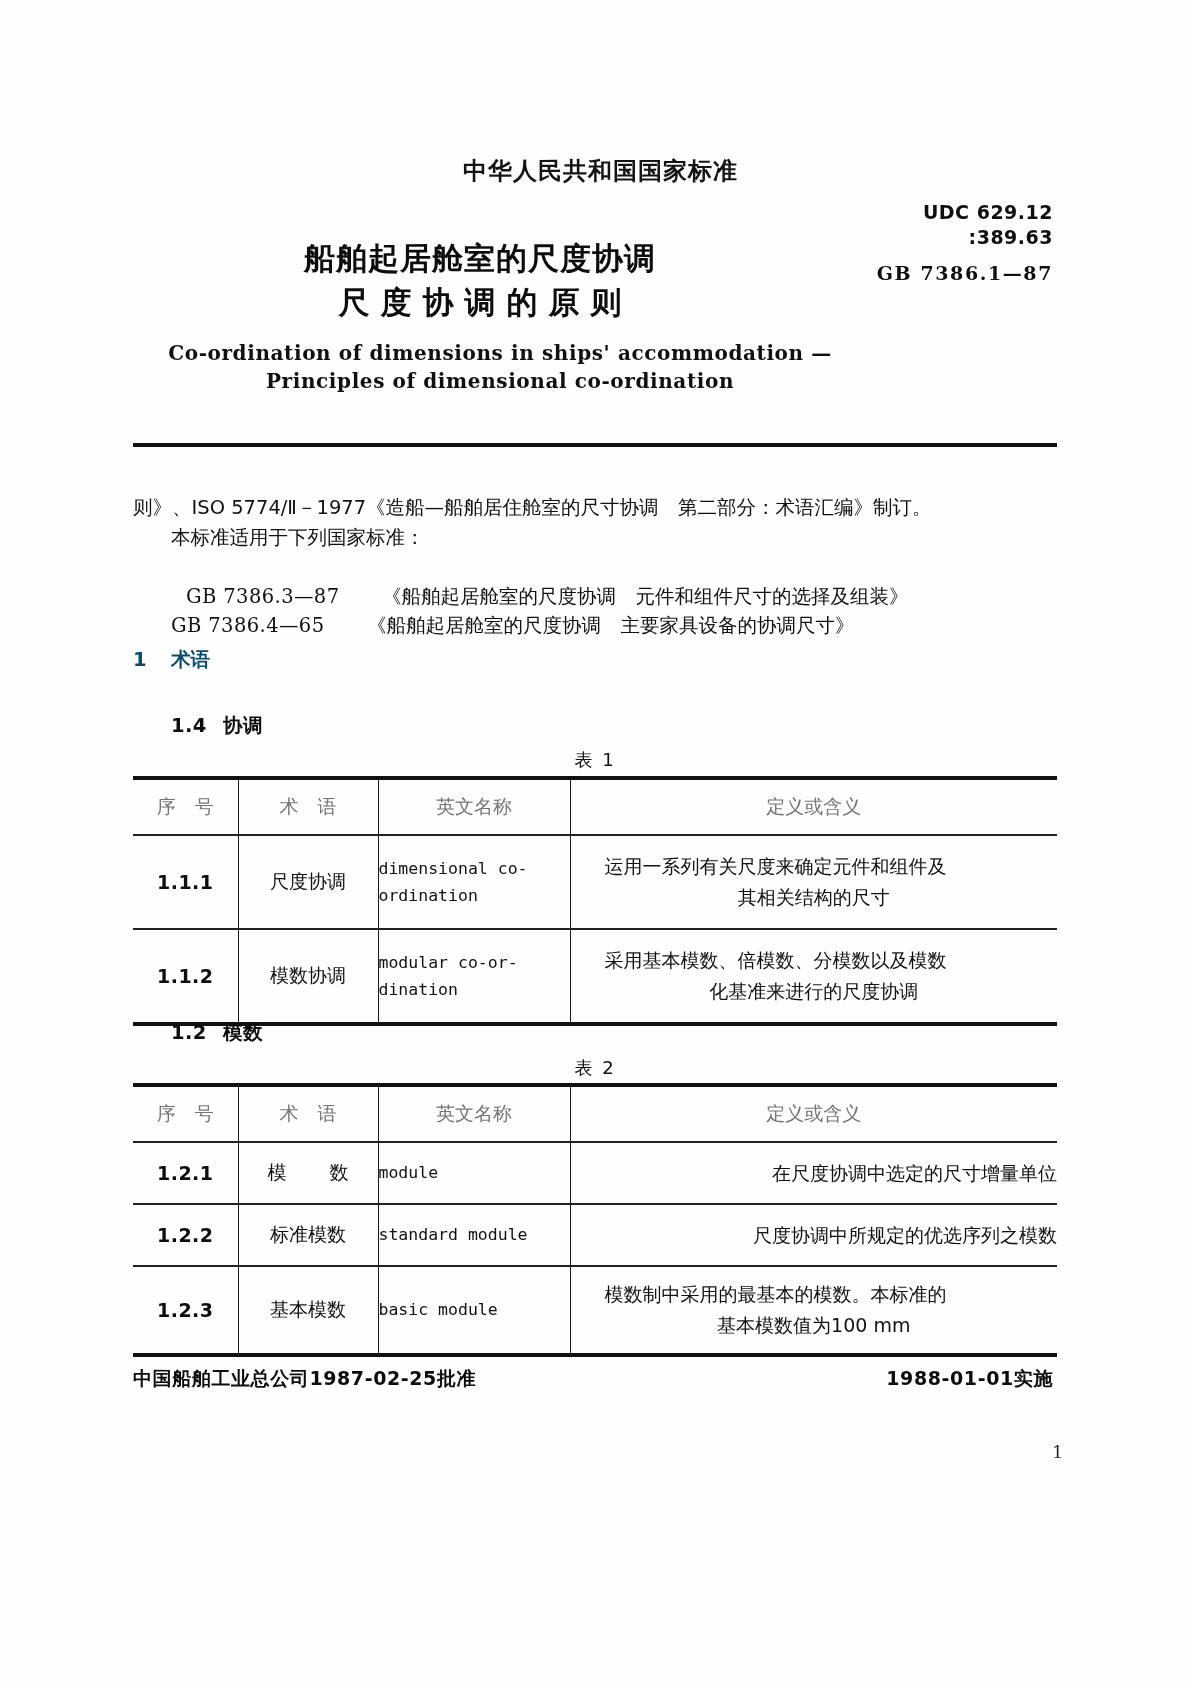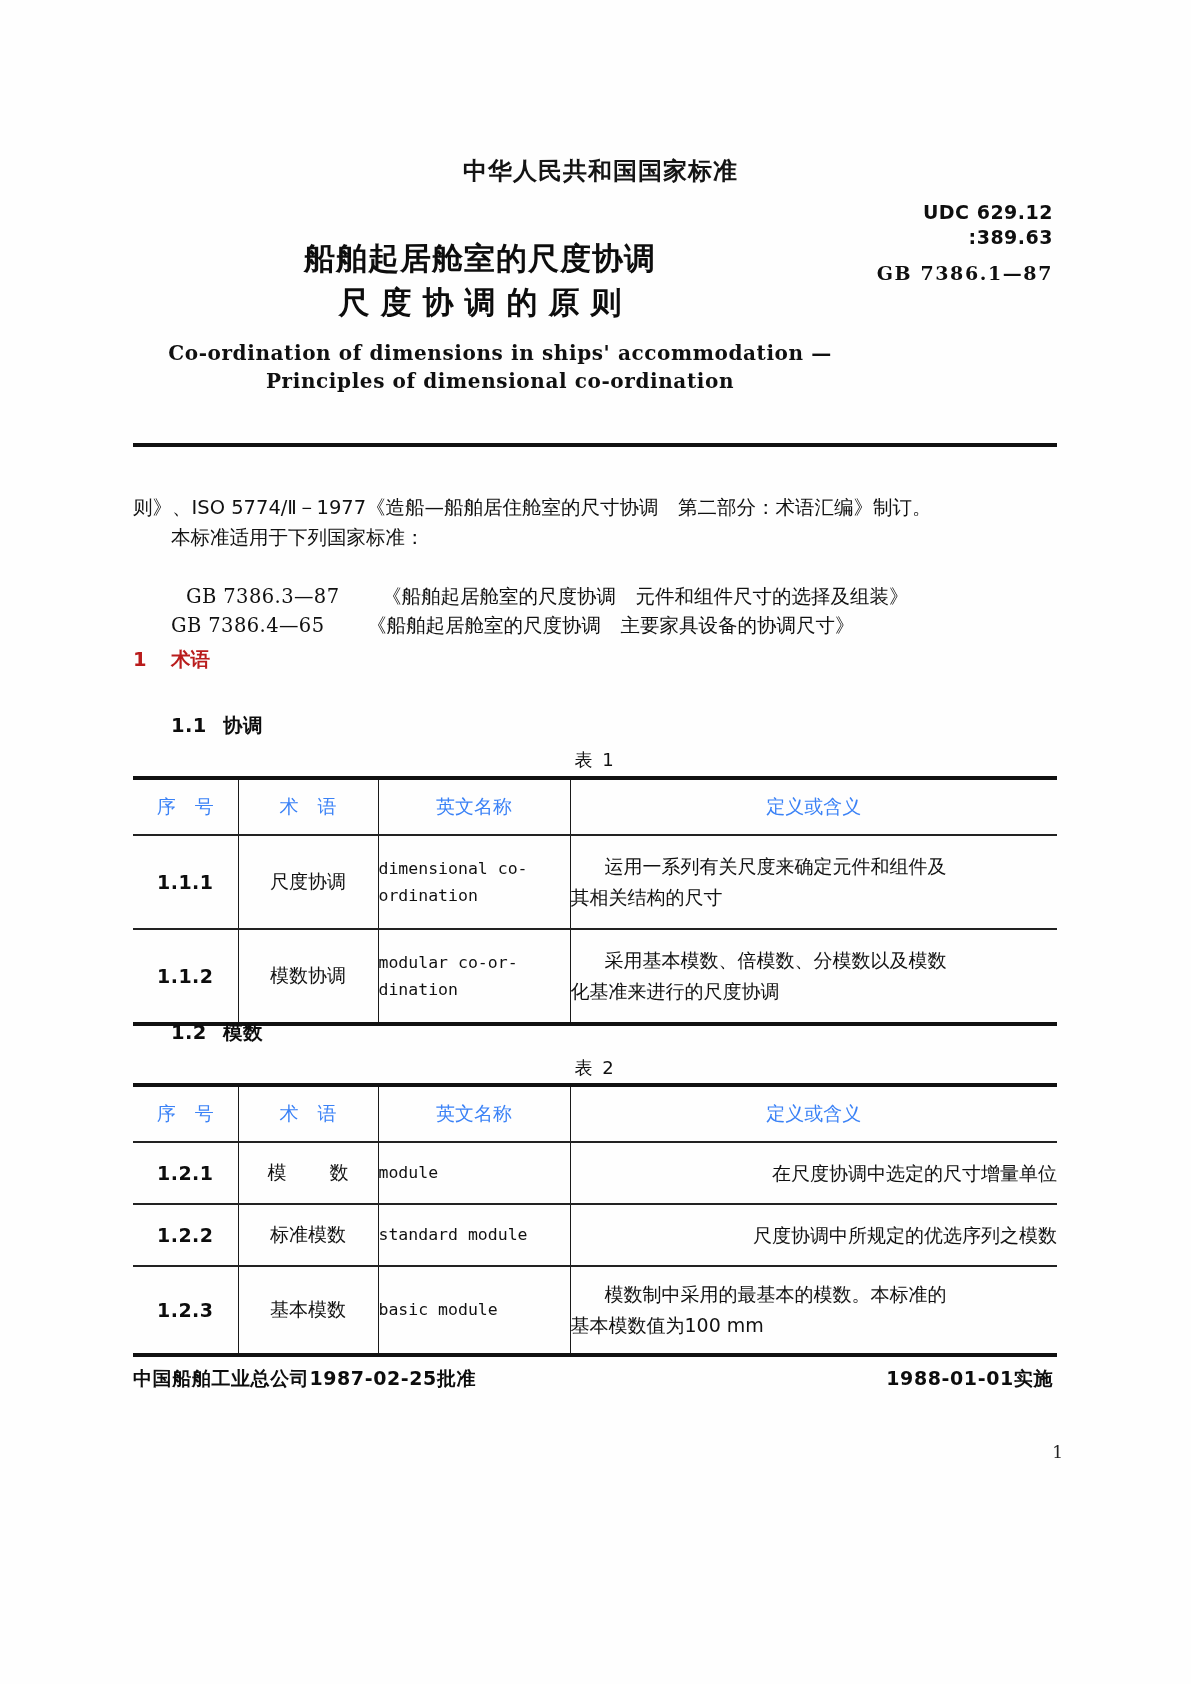--- a/index.html
+++ b/index.html
@@ -142,21 +142,21 @@
   .gb-2 { left: 186px; top: 583px; }
   .gb-3 { left: 171px; top: 612px; }
 
   .sec-h1 {
     position: absolute;
     left: 133px;
     top: 646px;
     font-family: "DejaVu Sans", "Liberation Sans", sans-serif;
     font-weight: bold;
     font-size: 19.5px;
-    color: #b91c1c;
+    color: #0c4a6e;
   }
   .sec-h1 .num { display: inline-block; width: 38px; }
 
   .p3 {
     left: 133px; top: 682px; text-indent: 38px;
   }
 
   .sec-h2 {
     position: absolute;
     font-family: "DejaVu Sans", "Liberation Sans", sans-serif;
@@ -204,21 +204,21 @@
     padding: 0;
     vertical-align: middle;
   }
   table.gbt tr.head-row th {
     border-top: 4px solid #111;
     border-bottom: 2px solid #222;
     height: 54px;
     font-weight: normal;
     font-family: "DejaVu Sans", "Liberation Sans", sans-serif;
     font-size: 19px;
-    color: #3b82f6;
+    color: #737373;
     text-align: center;
   }
   table.gbt tr.head-row th.first { border-left: none; }
   table.gbt tr.head-row th.last  { border-right: none; }
 
   table.gbt tbody td { border-bottom: 2px solid #222; }
   table.gbt tbody td.first { border-left: none; }
   table.gbt tbody td.last  { border-right: none; }
   table.gbt tbody tr:last-child td { border-bottom: 4px solid #111; }
 
@@ -245,21 +245,21 @@
     line-height: 1.65;
   }
   td.def {
     font-family: "DejaVu Sans", "Liberation Sans", sans-serif;
     font-size: 19px;
     color: #111;
     padding: 0 20px 0 22px;
     line-height: 1.62;
   }
   td.def .l1 { display: block; text-indent: 34px; }
-  td.def .l2 { display: block; }
+  td.def .l2 { display: block; text-align: center; }
   td.def.center1 { text-align: right; }
 
   tr.r-tall td { height: 92px; }
   tr.r-short td { height: 60px; }
   tr.r-mid td { height: 86px; }
 
   
   .rule-bottom {
     position: absolute;
     left: 133px;
@@ -330,21 +330,21 @@
   <div class="gb-list-item gb-3">
     <span class="gb-code">GB 7386.4—65</span><span class="gb-name">《船舶起居舱室的尺度协调　主要家具设备的协调尺寸》</span>
   </div>
 
   <div class="sec-h1">
     <span class="num">1</span><span>术语</span>
   </div>
 
 
   <div class="sec-h2 h-11">
-    <span class="num">1.1</span><span>协调</span>
+    <span class="num">1.4</span><span>协调</span>
   </div>
 
   <div class="tbl-caption cap-1">表 1</div>
 
   <table class="gbt t1">
     <colgroup>
         <col class="c1">
         <col class="c2">
         <col class="c3">
         <col class="c4">

